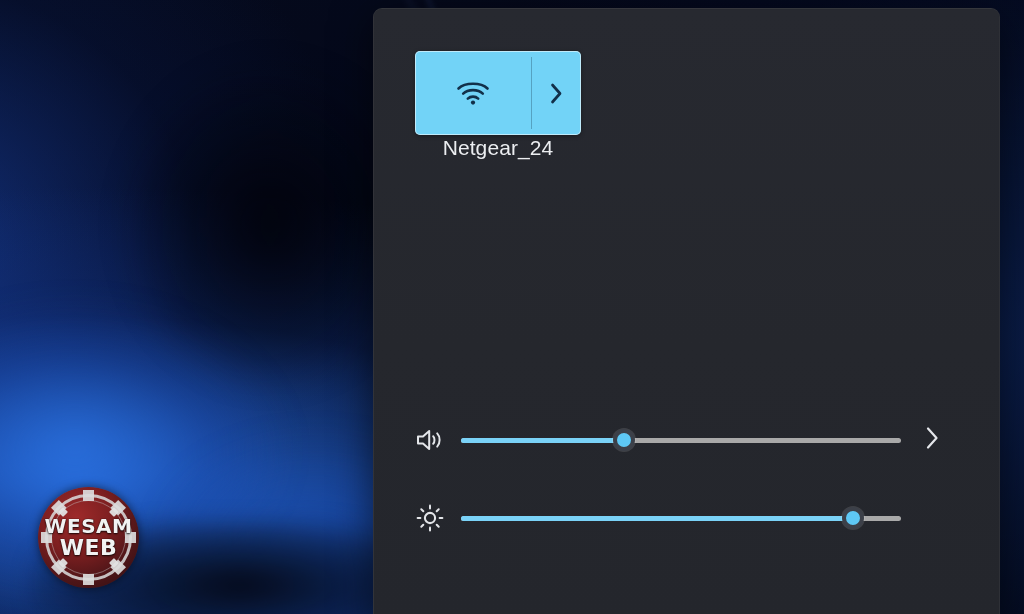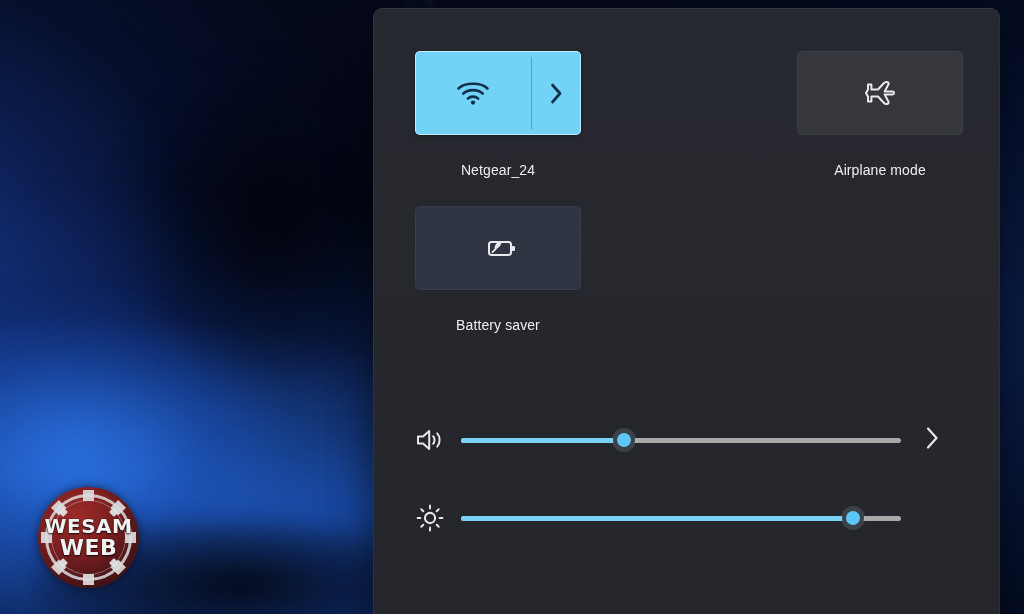--- a/index.html
+++ b/index.html
@@ -198,22 +198,22 @@
   .tile.on .tile-chev::before {
     content:"";
     position:absolute; left:0; top:6px; bottom:6px;
     width:1px;
     background:rgba(20,50,70,0.30);
   }
   .tile.full .tile-main { flex:1 1 100%; }
 
   .tile-icon svg { display:block; }
   .tile-label {
-    margin-top:27px;
-    font-size:14px;
+    margin-top:1px;
+    font-size:21px;
     color:#eceef1;
     letter-spacing:0.1px;
     white-space:nowrap;
     text-align:left;
   }
   
   .inline-ac {
     display:flex; align-items:center; gap:14px;
     justify-content:center; width:100%;
   }
@@ -339,52 +339,25 @@
                   <svg width="13" height="21" viewBox="0 0 13 21">
                     <path d="M2.5 2 L10 10.5 L2.5 19" fill="none" stroke="#12304a" stroke-width="2.7" stroke-linecap="round" stroke-linejoin="round"></path>
                   </svg>
                 </span>
               </div>
             </div>
             <div class="tile-label">Netgear_24</div>
           </div>
 
 
-          <div class="tile-cell">
-            <div class="tile off full">
-              <div class="tile-main">
-                <span class="tile-icon">
-                  <svg width="34" height="30" viewBox="0 0 34 30">
-                    <path d="M5 11.5 L5 6.5 L8.4 6.5 L8.4 11.5 L15 11.5 L20.5 5.5 C22.4 3.4 25.6 3.4 25.6 6 L21.6 13.6 L29.5 13.6 C31.5 13.6 31.5 16.4 29.5 16.4 L21.6 16.4 L25.6 24 C25.6 26.6 22.4 26.6 20.5 24.5 L15 18.5 L8.4 18.5 L8.4 23.5 L5 23.5 L5 18.5 L3 15 Z" fill="none" stroke="#e8eaed" stroke-width="2" stroke-linejoin="round" stroke-linecap="round"></path>
-                  </svg>
-                </span>
-              </div>
-            </div>
-            <div class="tile-label">Airplane mode</div>
-          </div>
 
         </div>
 
         <div class="tile-row">
 
-          <div class="tile-cell">
-            <div class="tile off tinted full">
-              <div class="tile-main">
-                <span class="tile-icon">
-                  <svg width="40" height="26" viewBox="0 0 40 26">
-                    <rect x="11" y="7" width="22" height="13" rx="2.6" fill="none" stroke="#e8eaed" stroke-width="2"></rect>
-                    <rect x="33.6" y="11" width="3.4" height="5" rx="1.2" fill="#e8eaed"></rect>
-                    <path d="M16.5 13.6 C16.5 9.6 19.6 6.6 23.4 6.6 C23.4 10.8 20.5 13.9 16.5 13.6 Z" fill="#e8eaed"></path>
-                    <path d="M14.4 17.2 C16.4 15.4 19.2 12.2 22.6 7.4" fill="none" stroke="#e8eaed" stroke-width="1.8" stroke-linecap="round"></path>
-                  </svg>
-                </span>
-              </div>
-            </div>
-            <div class="tile-label">Battery saver</div>
-          </div>
 
 
 
         </div>
       </div>
 
       <div id="sliders">
 
         <div class="slider-row">
           <div class="slider-icon">

